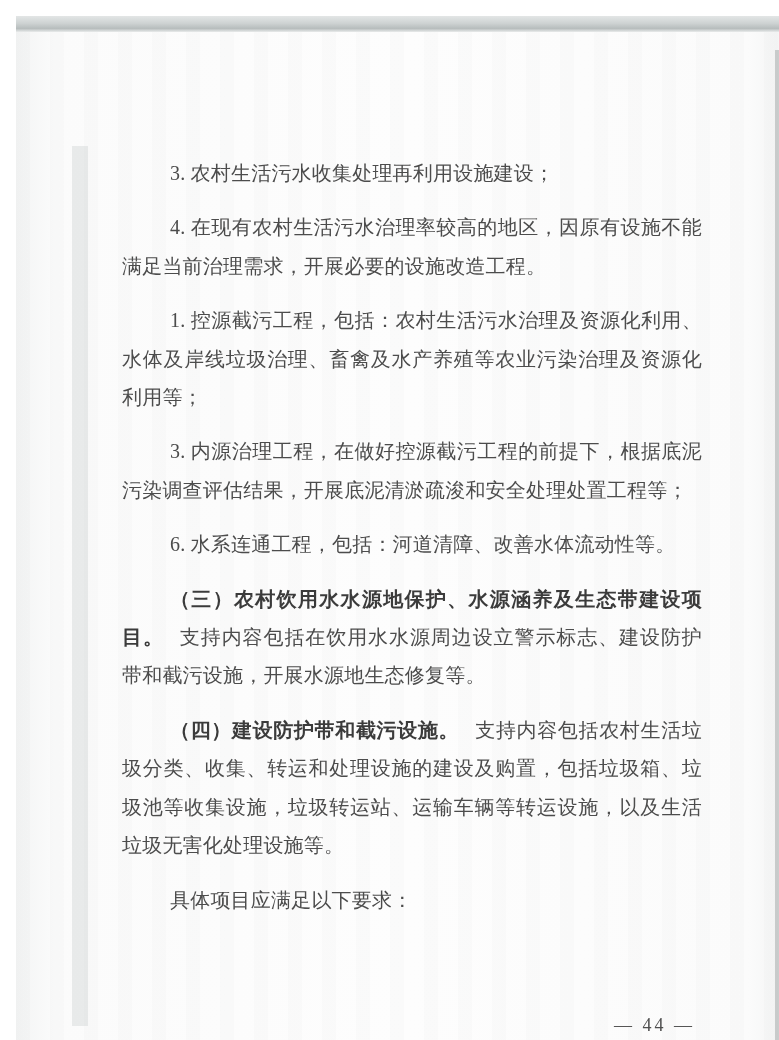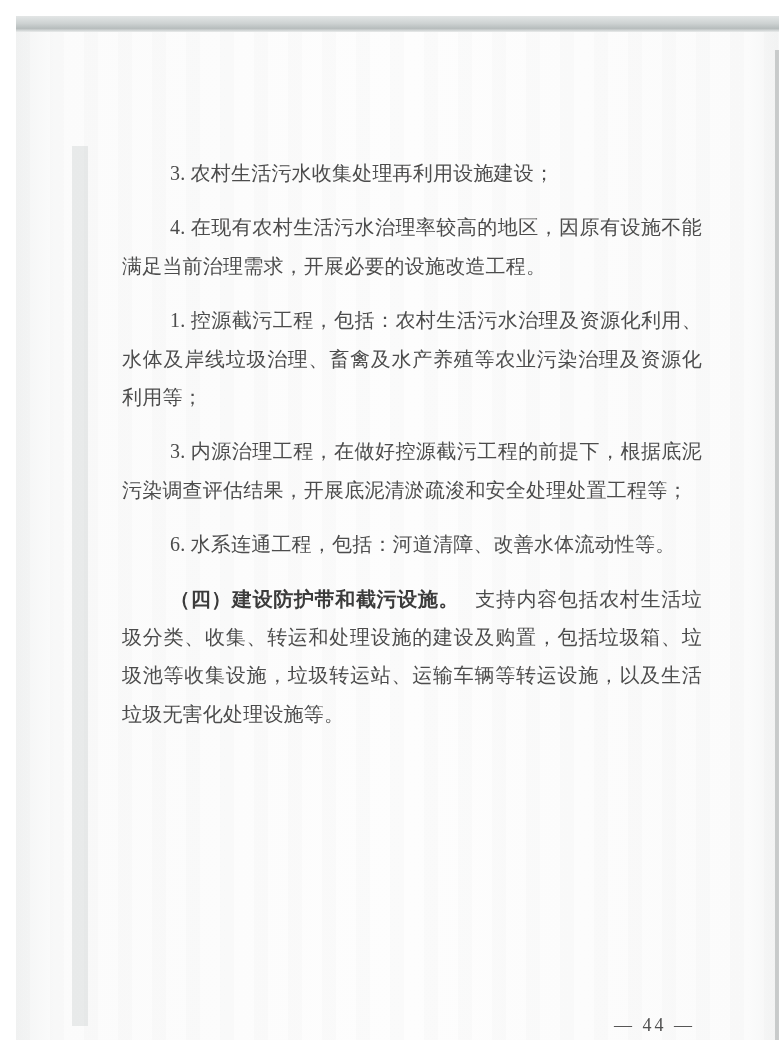--- a/index.html
+++ b/index.html
@@ -59,17 +59,19 @@
   <div class="scan-top"></div>
   <div class="scan-right"></div>
   <div class="scan-left"></div>
 
   <div class="content">
     <p class="para"><span>3. 农村生活污水收集处理再利用设施建设；</span></p>
     <p class="para"><span>4. 在现有农村生活污水治理率较高的地区，因原有设施不能满足当前治理需求，开展必要的设施改造工程。</span></p>
     <p class="para"><span>1. 控源截污工程，包括：农村生活污水治理及资源化利用、水体及岸线垃圾治理、畜禽及水产养殖等农业污染治理及资源化利用等；</span></p>
     <p class="para"><span>3. 内源治理工程，在做好控源截污工程的前提下，根据底泥污染调查评估结果，开展底泥清淤疏浚和安全处理处置工程等；</span></p>
     <p class="para"><span>6. 水系连通工程，包括：河道清障、改善水体流动性等。</span></p>
+    <p class="para"><span class="lead">（三）农村饮用水水源地保护、水源涵养及生态带建设项目。</span><span>支持内容包括在饮用水水源周边设立警示标志、建设防护带和截污设施，开展水源地生态修复等。</span></p>
     <p class="para"><span class="lead">（四）建设防护带和截污设施。</span><span>支持内容包括农村生活垃圾分类、收集、转运和处理设施的建设及购置，包括垃圾箱、垃圾池等收集设施，垃圾转运站、运输车辆等转运设施，以及生活垃圾无害化处理设施等。</span></p>
+    <p class="para"><span>具体项目应满足以下要求：</span></p>
   </div>
 
   <div class="footer">— 44 —</div>
 </div>
 
 </body></html>

